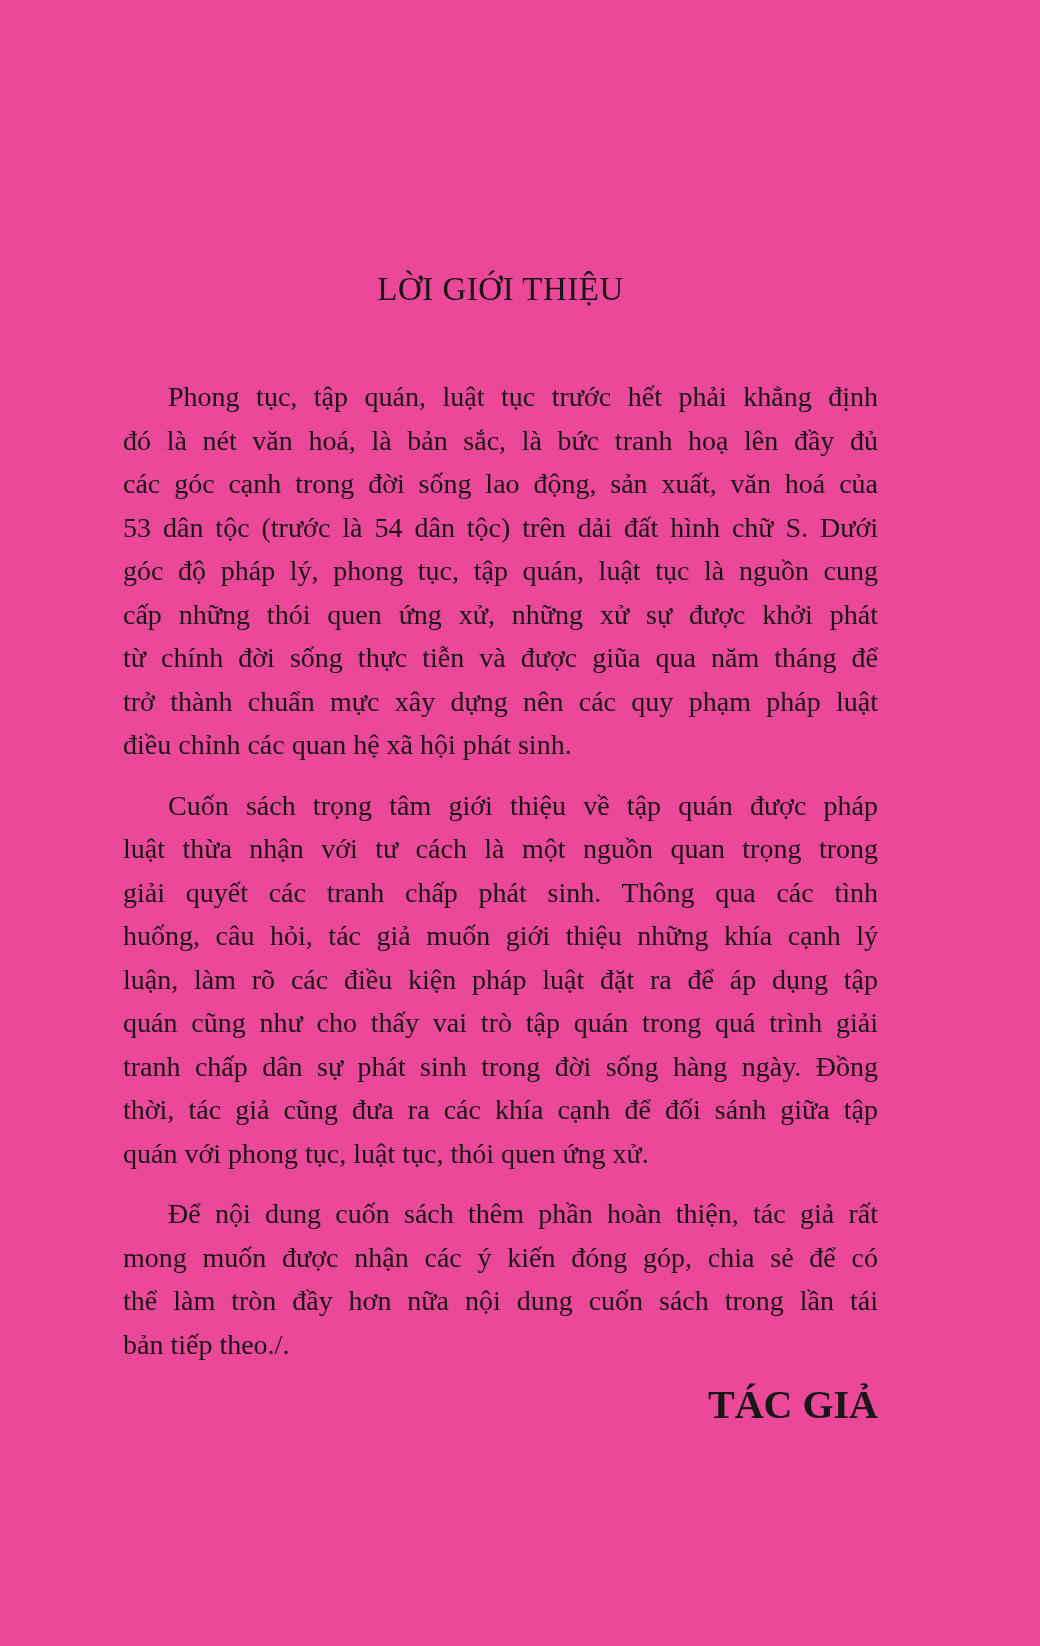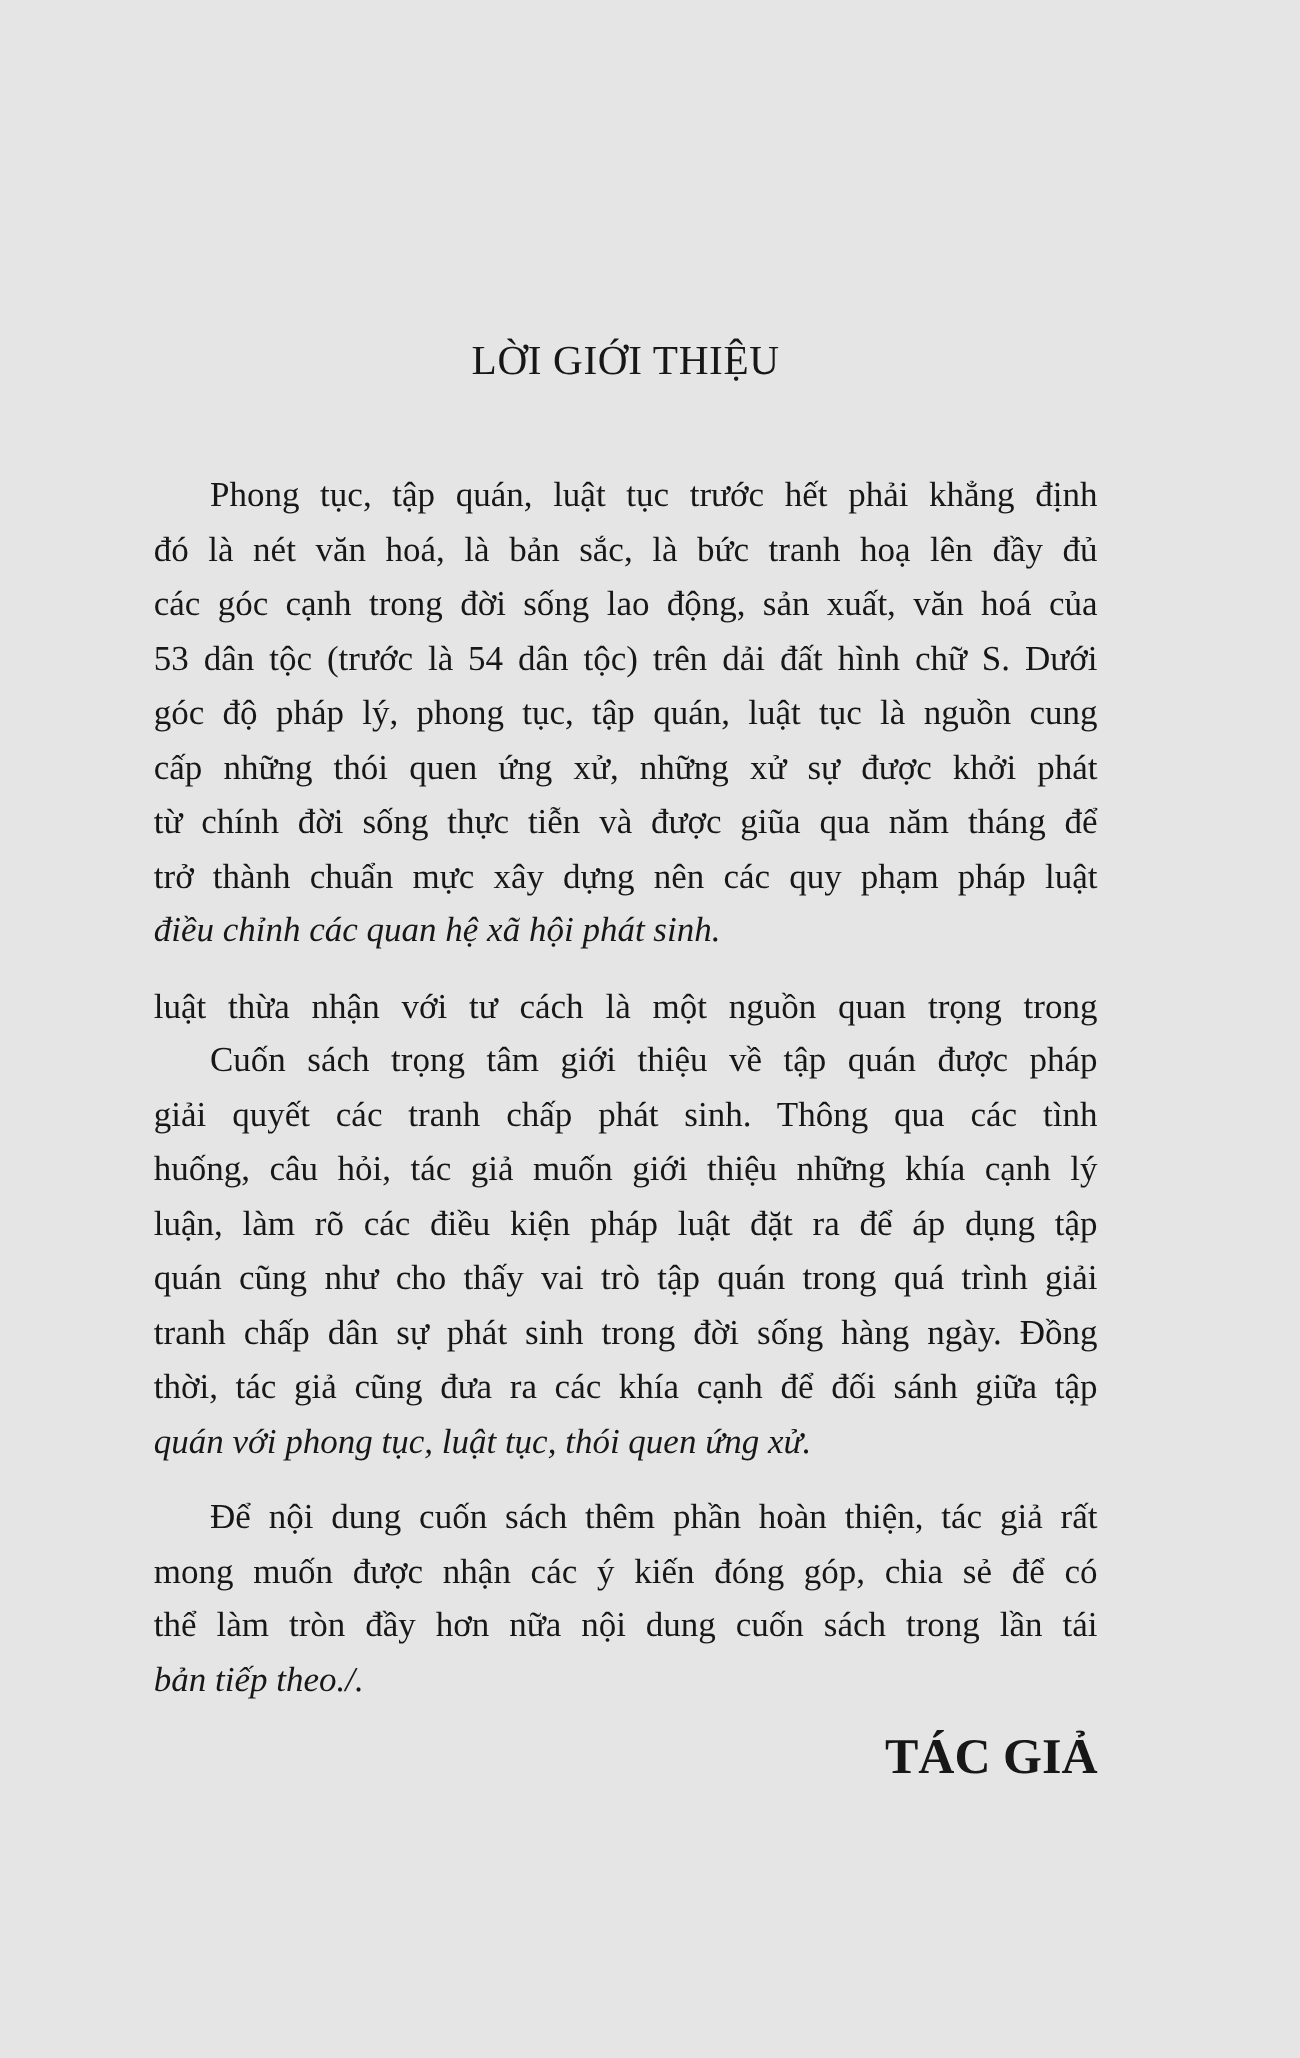--- a/index.html
+++ b/index.html
@@ -4,21 +4,21 @@
 <style>
   html, body { margin: 0; padding: 0; }
   body {
     background: #ffffff;
     font-family: "Liberation Serif", "DejaVu Serif", serif;
   }
   .page {
     position: relative;
     width: 1040px;
     height: 1646px;
-    background: #e5e5e5;
+    background: #ec4899;
     color: #171717;
     overflow: hidden;
   }
   .column {
     position: absolute;
     left: 123px;
     top: 265px;
     width: 755px;
   }
   .title {
@@ -33,21 +33,21 @@
   .para { margin: 0 0 17px 0; }
   .ln {
     font-size: 28px;
     line-height: 43.5px;
     text-align: justify;
     text-align-last: justify;
     white-space: normal;
     color: #171717;
   }
   .ln.ind { text-indent: 45px; }
-  .ln.end { text-align: center; text-align-last: left; font-style: italic; }
+  .ln.end { text-align: center; text-align-last: left; }
   .sig {
     margin-top: 0;
     font-size: 40px;
     font-weight: 700;
     line-height: 43.5px;
     text-align: right;
     color: #171717;
   }
 </style>
 </head>
@@ -64,22 +64,22 @@
       <div class="ln">các góc cạnh trong đời sống lao động, sản xuất, văn hoá của</div>
       <div class="ln">53 dân tộc (trước là 54 dân tộc) trên dải đất hình chữ S. Dưới</div>
       <div class="ln">góc độ pháp lý, phong tục, tập quán, luật tục là nguồn cung</div>
       <div class="ln">cấp những thói quen ứng xử, những xử sự được khởi phát</div>
       <div class="ln">từ chính đời sống thực tiễn và được giũa qua năm tháng để</div>
       <div class="ln">trở thành chuẩn mực xây dựng nên các quy phạm pháp luật</div>
       <div class="ln end">điều chỉnh các quan hệ xã hội phát sinh.</div>
     </div>
 
     <div class="para">
+      <div class="ln ind">Cuốn sách trọng tâm giới thiệu về tập quán được pháp</div>
       <div class="ln">luật thừa nhận với tư cách là một nguồn quan trọng trong</div>
-      <div class="ln ind">Cuốn sách trọng tâm giới thiệu về tập quán được pháp</div>
       <div class="ln">giải quyết các tranh chấp phát sinh. Thông qua các tình</div>
       <div class="ln">huống, câu hỏi, tác giả muốn giới thiệu những khía cạnh lý</div>
       <div class="ln">luận, làm rõ các điều kiện pháp luật đặt ra để áp dụng tập</div>
       <div class="ln">quán cũng như cho thấy vai trò tập quán trong quá trình giải</div>
       <div class="ln">tranh chấp dân sự phát sinh trong đời sống hàng ngày. Đồng</div>
       <div class="ln">thời, tác giả cũng đưa ra các khía cạnh để đối sánh giữa tập</div>
       <div class="ln end">quán với phong tục, luật tục, thói quen ứng xử.</div>
     </div>
 
     <div class="para">

